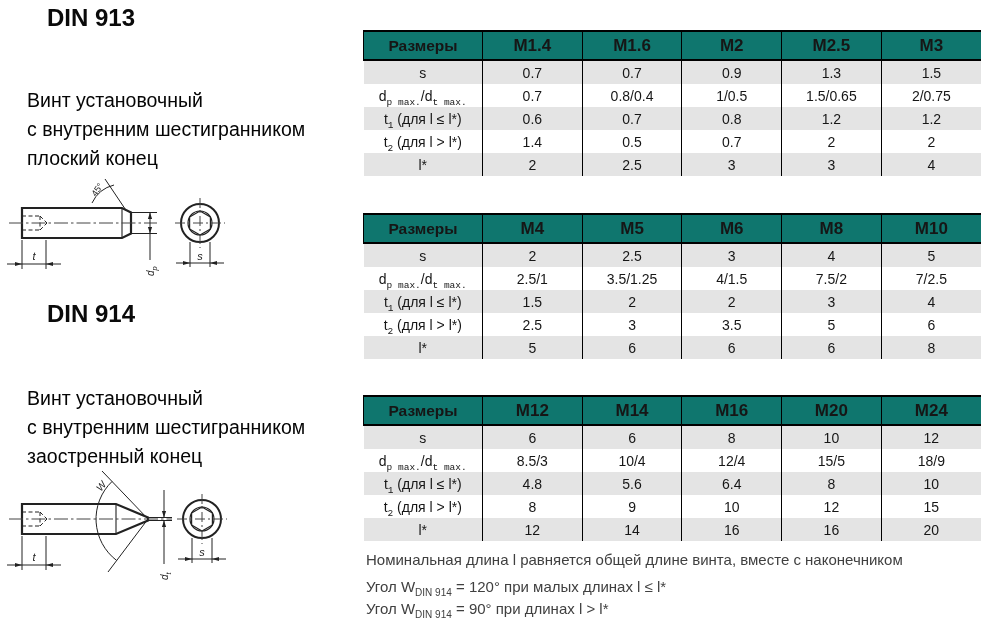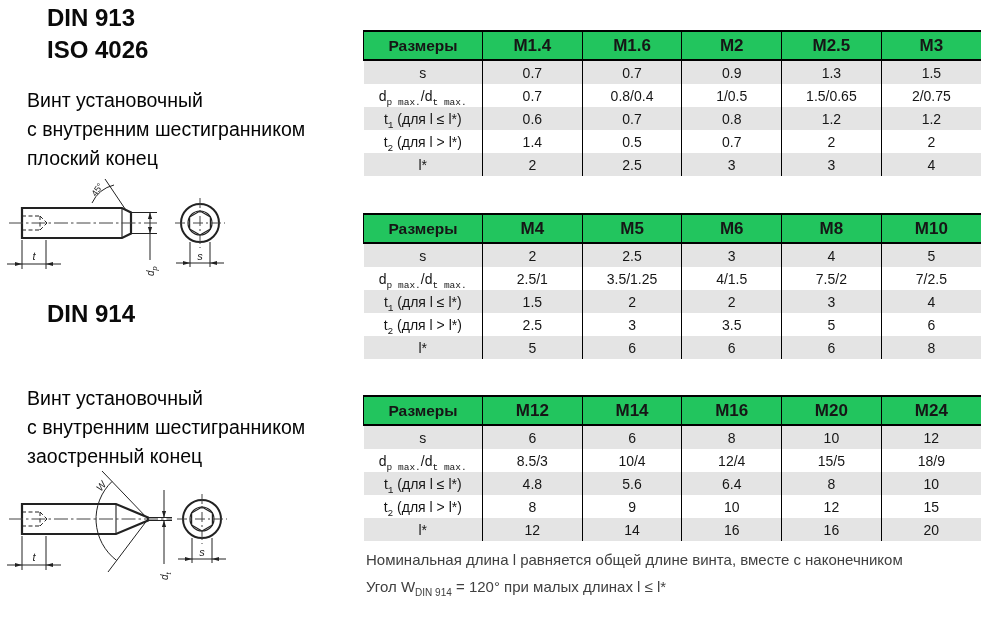--- a/index.html
+++ b/index.html
@@ -18,21 +18,21 @@
   .drawing{position:absolute;left:4px;}
   #drawing1{top:172px;}
   #drawing2{top:462px;}
   .drawing text{font-family:"Liberation Sans",sans-serif;fill:#222;}
   
   .tbl{position:absolute;left:363px;width:618px;border-collapse:collapse;
     table-layout:fixed;color:#161616;}
   #t0{top:30px;} #t1{top:213px;} #t2{top:395px;}
   .tbl th,.tbl td{padding:0;margin:0;text-align:center;vertical-align:middle;}
   .tbl thead th{
-    height:27px;background:#22c55e;font-weight:bold;font-size:17px;
+    height:27px;background:#0f766e;font-weight:bold;font-size:17px;
     border-top:2px solid #000;border-bottom:2.5px solid #000;border-left:1px solid #000;
   }
   .tbl thead th.c-label{font-size:15.5px;width:118px;}
   .tbl tbody th.row-label{height:23px;font-size:14px;font-weight:normal;}
   .tbl tbody td{height:23px;font-size:14px;border-left:1px solid #000;}
   .tbl tbody tr.stripe{background:#e4e4e4;}
   .tbl sub{font-size:9.5px;line-height:0;font-family:Liberation Mono, monospace;}
   
   .note{position:absolute;left:366px;font-size:15px;color:#404040;white-space:nowrap;}
   #note1{top:551px;}
@@ -40,21 +40,20 @@
   #note3{top:600px;}
   .note sub{font-size:10px;line-height:0;}
 </style>
 </head>
 <body>
 
 <div class="page">
 
   <div class="std-heading" id="h-din913">
     <div>DIN 913</div>
-    <div>ISO 4026</div>
   </div>
 
   <div class="desc" id="desc1">
     <div>Винт установочный</div>
     <div>с внутренним шестигранником</div>
     <div>плоский конец</div>
   </div>
 
   <svg class="drawing" id="drawing1" width="232" height="118" viewBox="0 0 232 118">
     <g fill="none" stroke="#222">
@@ -336,14 +335,15 @@
           <td>14</td>
           <td>16</td>
           <td>16</td>
           <td>20</td>
         </tr>
       </tbody>
     </table>
 
   <div class="note" id="note1">Номинальная длина l равняется общей длине винта, вместе с наконечником</div>
   <div class="note" id="note2"><span>Угол W</span><sub>DIN 914</sub><span> = 120° при малых длинах l ≤ l*</span></div>
+  <div class="note" id="note3"><span>Угол W</span><sub>DIN 914</sub><span> = 90° при длинах l &gt; l*</span></div>
 
 </div>
 
 </body></html>

